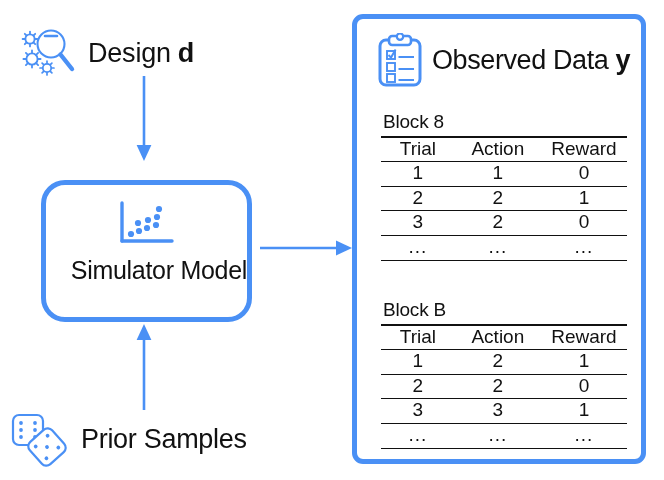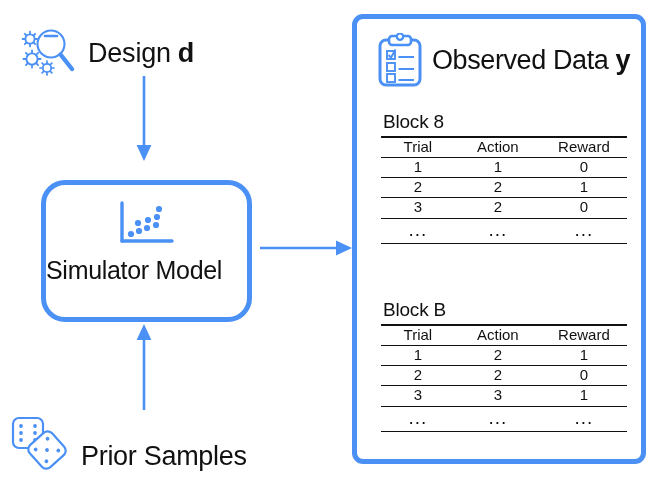--- a/index.html
+++ b/index.html
@@ -58,34 +58,34 @@
     left: 0; top: 16px;
     width: 100%;
     display: flex;
     justify-content: center;
   }
   #sim-icon { width: 60px; height: 48px; }
   #sim-label {
     position: absolute;
     left: 0; top: 72px;
     width: 100%;
-    text-align: left;
+    text-align: right;
     font-size: 25px;
     line-height: 1.1;
     letter-spacing: -0.3px;
     color: #111111;
   }
 
   #prior-row {
     left: 10px;
     top: 408px;
     width: 260px;
     height: 62px;
     display: flex;
-    align-items: flex-end;
+    align-items: center;
     gap: 9px;
   }
   #prior-icon { width: 62px; height: 56px; flex: 0 0 auto; }
   #prior-label {
     font-size: 27px;
     line-height: 1;
     letter-spacing: -0.3px;
     white-space: nowrap;
     color: #111111;
   }
@@ -142,21 +142,21 @@
     margin: 0 0 3px 2px;
   }
   table.block-table {
     border-collapse: collapse;
     width: 246px;
     table-layout: fixed;
   }
   table.block-table th,
   table.block-table td {
     text-align: center;
-    font-size: 15px;
+    font-size: 19px;
     font-weight: normal;
     line-height: 1.08;
     padding: 1px 0 2px 0;
     color: #111111;
     border-top: 1.6px solid #111111;
     border-bottom: 1.6px solid #111111;
   }
   table.block-table thead th { border-top: 2.4px solid #111111; }
   table.block-table tr.ellipsis-row td {
     font-size: 19px;

